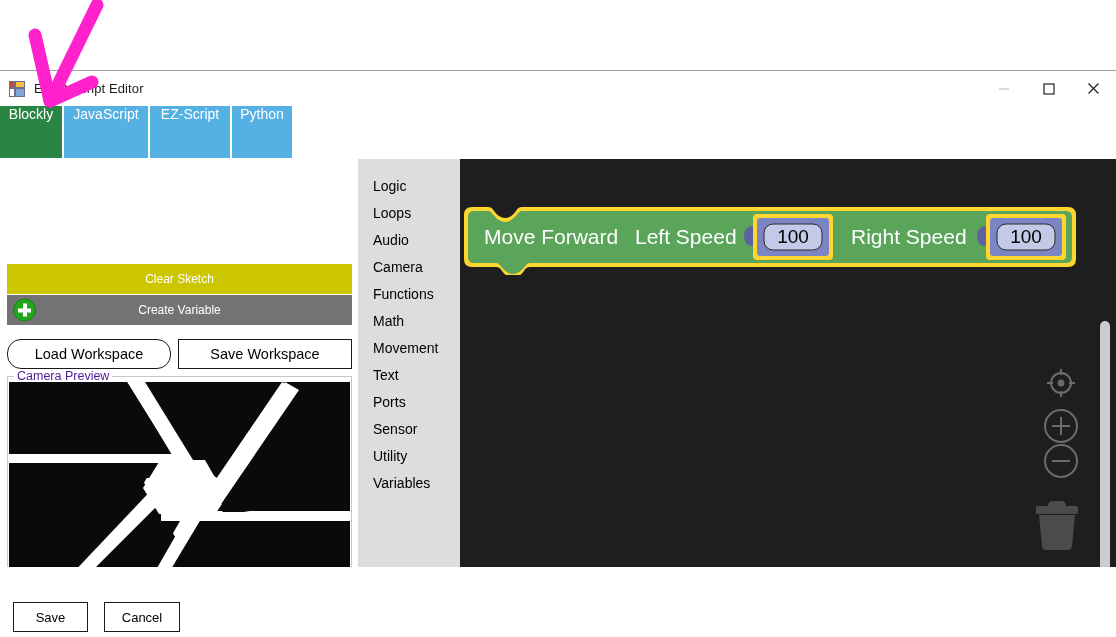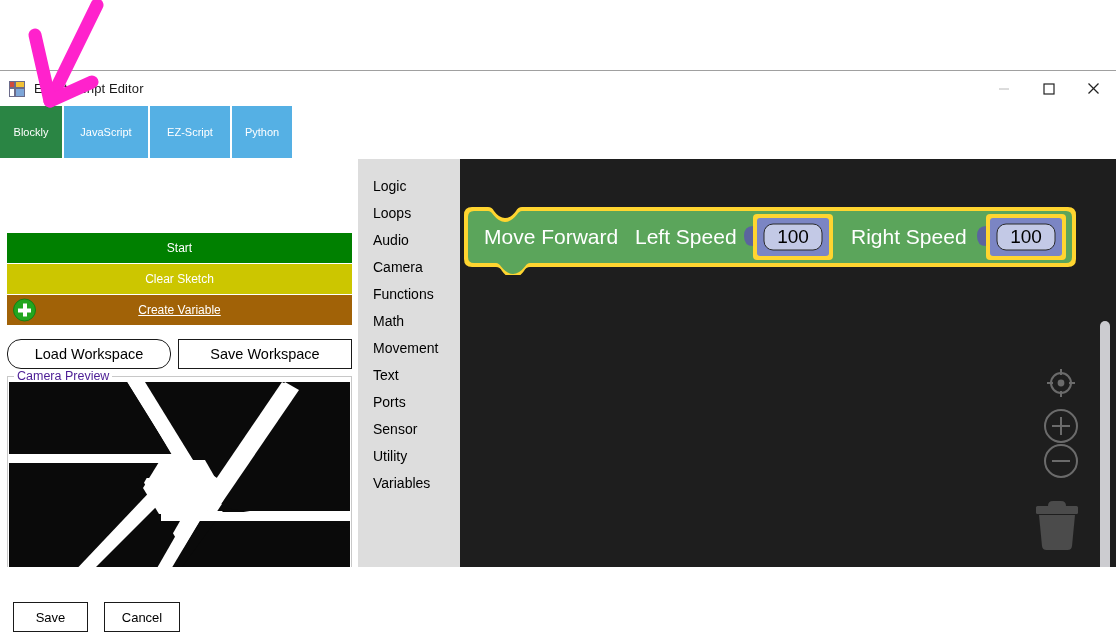--- a/index.html
+++ b/index.html
@@ -73,24 +73,24 @@
     position: absolute;
     left: 0; top: 35px;
     width: 1116px; height: 53px;
     background: #ffffff;
     display: flex;
     align-items: flex-start;
   }
   .tab {
     height: 52px;
     display: flex;
-    align-items: center;
+    align-items: flex-start;
     justify-content: center;
     color: #ffffff;
-    font-size: 11px;
+    font-size: 14px;
     background: #55b0e4;
     margin-right: 2px;
     cursor: pointer;
     user-select: none;
   }
   .tab.active { background: #2a8544; }
   .tab-blockly { width: 62px; }
   .tab-javascript { width: 84px; }
   .tab-ezscript { width: 80px; }
   .tab-python { width: 60px; }
@@ -115,21 +115,21 @@
     left: 7px;
     width: 345px;
     display: flex; align-items: center; justify-content: center;
     color: #ffffff;
     font-size: 12px;
     cursor: pointer;
     user-select: none;
   }
   .btn-start { top: 74px; height: 30px; background: #008000; }
   .btn-clear { top: 105px; height: 30px; background: #ccc600; }
-  .btn-createvar { top: 136px; height: 30px; background: #a16207; position: absolute; text-decoration: underline; }
+  .btn-createvar { top: 136px; height: 30px; background: #737373; position: absolute; }
   .plus-circle {
     position: absolute;
     left: 6px; top: 50%;
     transform: translateY(-50%);
     width: 23px; height: 23px;
     border-radius: 50%;
     background: #22a61f;
     border: 1px solid #177d14;
     display: flex; align-items: center; justify-content: center;
   }
@@ -362,23 +362,20 @@
       </div>
       <div class="tab tab-python">
         <span>Python</span>
       </div>
     </div>
 
     <div class="body-area">
 
       <div class="left-panel">
 
-        <div class="big-btn btn-start">
-          <span>Start</span>
-        </div>
 
         <div class="big-btn btn-clear">
           <span>Clear Sketch</span>
         </div>
 
         <div class="big-btn btn-createvar">
           <span class="plus-circle"></span>
           <span>Create Variable</span>
         </div>
 

